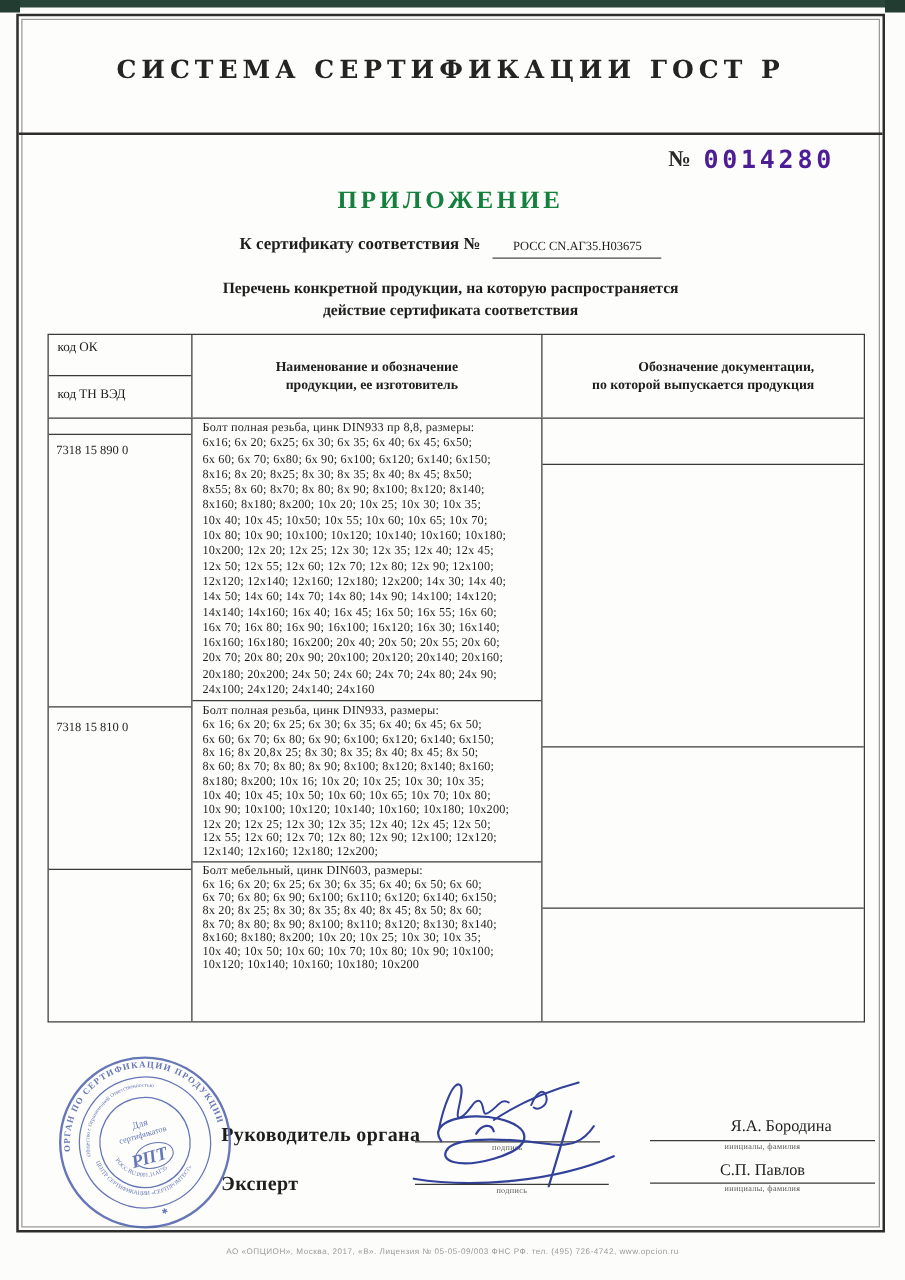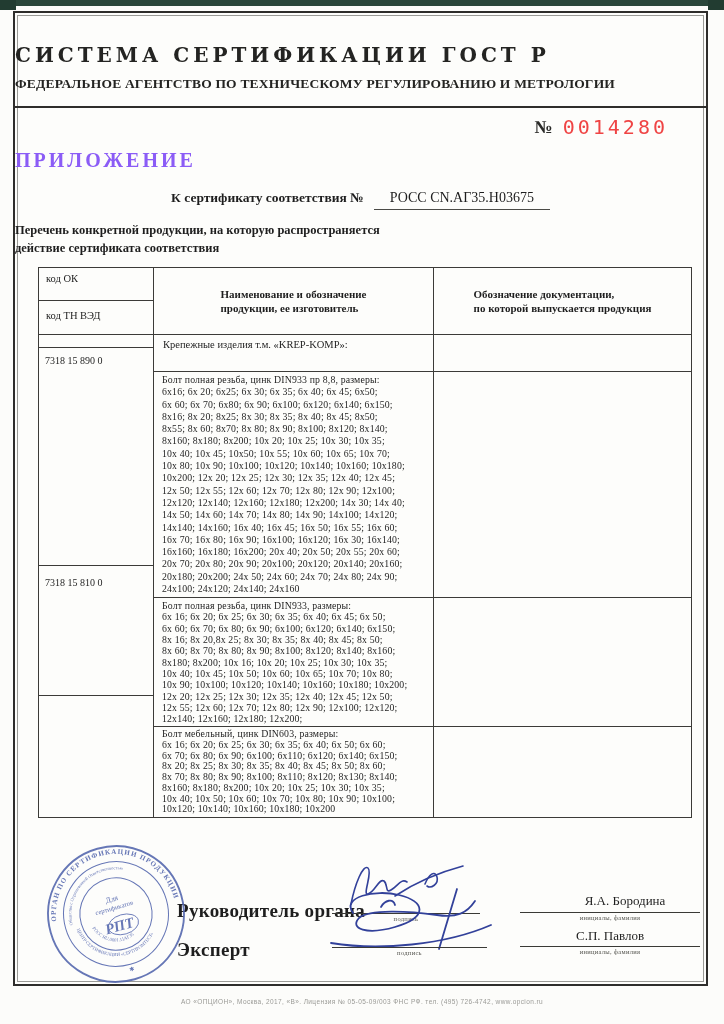--- a/index.html
+++ b/index.html
@@ -13,67 +13,67 @@
   .page{position:absolute;inset:0;background:#fcfcfa;}
   .green-strip{position:absolute;top:0;left:0;width:724px;height:6px;background:#2a463a;}
   .corner{position:absolute;top:0;width:16px;height:10px;background:#223c31;}
   .corner.left{left:0;} .corner.right{right:0;}
 
   .frame{position:absolute;left:13px;top:11px;width:695px;height:975px;
          border:2.5px solid #2e2d2b;background:#fdfdfb;box-sizing:border-box;}
   .frame-inner{position:absolute;inset:2px;border:1px solid #9a9a96;pointer-events:none;}
 
   .abs{position:absolute;}
-  .ctr{left:0;right:0;}
+  .ctr{left:0;right:0;text-align:center;}
 
   .sys-title{top:30px;font-family:"DejaVu Serif", serif;font-weight:700;
              font-size:20px;letter-spacing:4px;color:#242422;}
   .agency{top:63px;font-weight:700;font-size:13.5px;letter-spacing:.2px;color:#242422;}
   .hdr-rule{top:93px;left:0;right:0;border-top:2px solid #2e2d2b;}
 
   .blank-no{top:102px;right:38px;white-space:nowrap;}
   .blank-no .nsign{font-size:18px;font-weight:700;color:#2a2a28;vertical-align:middle;}
   .blank-no .digits{font-family:"DejaVu Sans Mono", monospace;font-size:20px;
-                    color:#ef4444;letter-spacing:3px;vertical-align:middle;margin-left:6px;}
-
-  .doc-title{top:136px;font-weight:700;font-size:20px;letter-spacing:3px;color:#8b5cf6;}
+                    color:#4c1d95;letter-spacing:3px;vertical-align:middle;margin-left:6px;font-weight:bold;}
+
+  .doc-title{top:136px;font-weight:700;font-size:20px;letter-spacing:3px;color:#15803d;}
 
   .cert-line{top:174px;left:0;right:0;display:flex;justify-content:center;
              align-items:flex-end;gap:10px;}
   .cert-label{font-weight:700;font-size:13.5px;padding-bottom:1px;}
-  .cert-num{font-size:14px;border-bottom:1.5px solid #4a4a46;
+  .cert-num{font-size:10px;border-bottom:1.5px solid #4a4a46;
             padding:0 16px 3px;transform:translateY(3px);}
 
   .sub1{top:210px;font-weight:700;font-size:12.5px;}
   .sub2{top:228px;font-weight:700;font-size:12.5px;}
 
   
   .ptable{position:absolute;left:23px;top:254px;width:654px;
           border:1.5px solid #3c3b38;box-sizing:border-box;background:#fdfdfb;}
   .trow{display:flex;}
   .thead{height:66px;border-bottom:1.5px solid #3c3b38;}
   .tc{box-sizing:border-box;}
   .w1{width:115px;border-right:1px solid #3c3b38;}
   .w2{width:280px;border-right:1px solid #3c3b38;}
   .w3{flex:1;}
   .th1-top{height:33px;border-bottom:1px solid #3c3b38;padding:5px 7px;font-size:10.5px;box-sizing:border-box;}
   .th1-bot{padding:9px 7px 0;font-size:10.5px;}
-  .thc{display:flex;align-items:center;justify-content:center;text-align:left;
+  .thc{display:flex;align-items:center;justify-content:center;text-align:right;
        font-weight:700;font-size:11px;line-height:14px;white-space:pre-line;height:100%;}
   .tbody{display:flex;}
   .cell{box-sizing:border-box;}
   .bb{border-bottom:1px solid #3c3b38;}
   .code{font-size:10px;padding:3px 6px;white-space:pre-line;line-height:13px;}
   .pcell{font-size:10.5px;padding:4px 9px;box-sizing:border-box;}
   .prelist{white-space:pre;overflow:hidden;font-size:9.8px;padding:2px 4px 0 8px;
            letter-spacing:.15px;box-sizing:border-box;}
   .lh2{line-height:12.3px;} .lh3{line-height:11.35px;} .lh4{line-height:10.75px;}
 
   
-  .role{font-weight:700;font-size:19px;letter-spacing:.3px;}
+  .role{font-weight:700;font-size:16px;letter-spacing:.3px;}
   .sig-line{border-top:1.2px solid #3a3a36;}
   .cap{font-size:6.5px;color:#55554f;text-align:center;letter-spacing:.3px;}
   .fio{font-size:13px;text-align:center;}
   .sigsvg{position:absolute;pointer-events:none;}
 
   .stamp{position:absolute;left:28px;top:828px;width:146px;height:146px;
          transform:rotate(-16deg);opacity:.88;}
 
   .imprint{position:absolute;top:998px;left:0;right:0;text-align:center;
            font-size:6.5px;color:#9a9a96;letter-spacing:.4px;
@@ -84,21 +84,20 @@
 
 <div class="page">
   <div class="green-strip"></div>
   <div class="corner left"></div>
   <div class="corner right"></div>
 
   <div class="frame">
     <div class="frame-inner"></div>
 
     <div class="abs ctr sys-title">СИСТЕМА СЕРТИФИКАЦИИ ГОСТ Р</div>
-    <div class="abs ctr agency">ФЕДЕРАЛЬНОЕ АГЕНТСТВО ПО ТЕХНИЧЕСКОМУ РЕГУЛИРОВАНИЮ И МЕТРОЛОГИИ</div>
     <div class="abs hdr-rule"></div>
 
     <div class="abs blank-no">
       <span class="nsign">№</span>
       <span class="digits">0014280</span>
     </div>
 
     <div class="abs ctr doc-title">ПРИЛОЖЕНИЕ</div>
 
     <div class="abs cert-line">
@@ -127,21 +126,20 @@
 
       <div class="tbody">
 
         <div class="tc w1">
           <div class="cell bb" style="height:13px;"></div>
           <div class="cell bb code" style="height:218px;padding-top:6px;">7318 15 890 0</div>
           <div class="cell bb code" style="height:130px;padding-top:10px;">7318 15 810 0</div>
         </div>
 
         <div class="tc w2">
-          <div class="cell bb pcell" style="height:37px;">Крепежные изделия т.м. «KREP-KOMP»:</div>
           <div class="cell bb prelist lh2" style="height:226px;">Болт полная резьба, цинк DIN933 пр 8,8, размеры:
 6х16; 6х 20; 6х25; 6х 30; 6х 35; 6х 40; 6х 45; 6х50;
 6х 60; 6х 70; 6х80; 6х 90; 6х100; 6х120; 6х140; 6х150;
 8х16; 8х 20; 8х25; 8х 30; 8х 35; 8х 40; 8х 45; 8х50;
 8х55; 8х 60; 8х70; 8х 80; 8х 90; 8х100; 8х120; 8х140;
 8х160; 8х180; 8х200; 10х 20; 10х 25; 10х 30; 10х 35;
 10х 40; 10х 45; 10х50; 10х 55; 10х 60; 10х 65; 10х 70;
 10х 80; 10х 90; 10х100; 10х120; 10х140; 10х160; 10х180;
 10х200; 12х 20; 12х 25; 12х 30; 12х 35; 12х 40; 12х 45;
 12х 50; 12х 55; 12х 60; 12х 70; 12х 80; 12х 90; 12х100;

